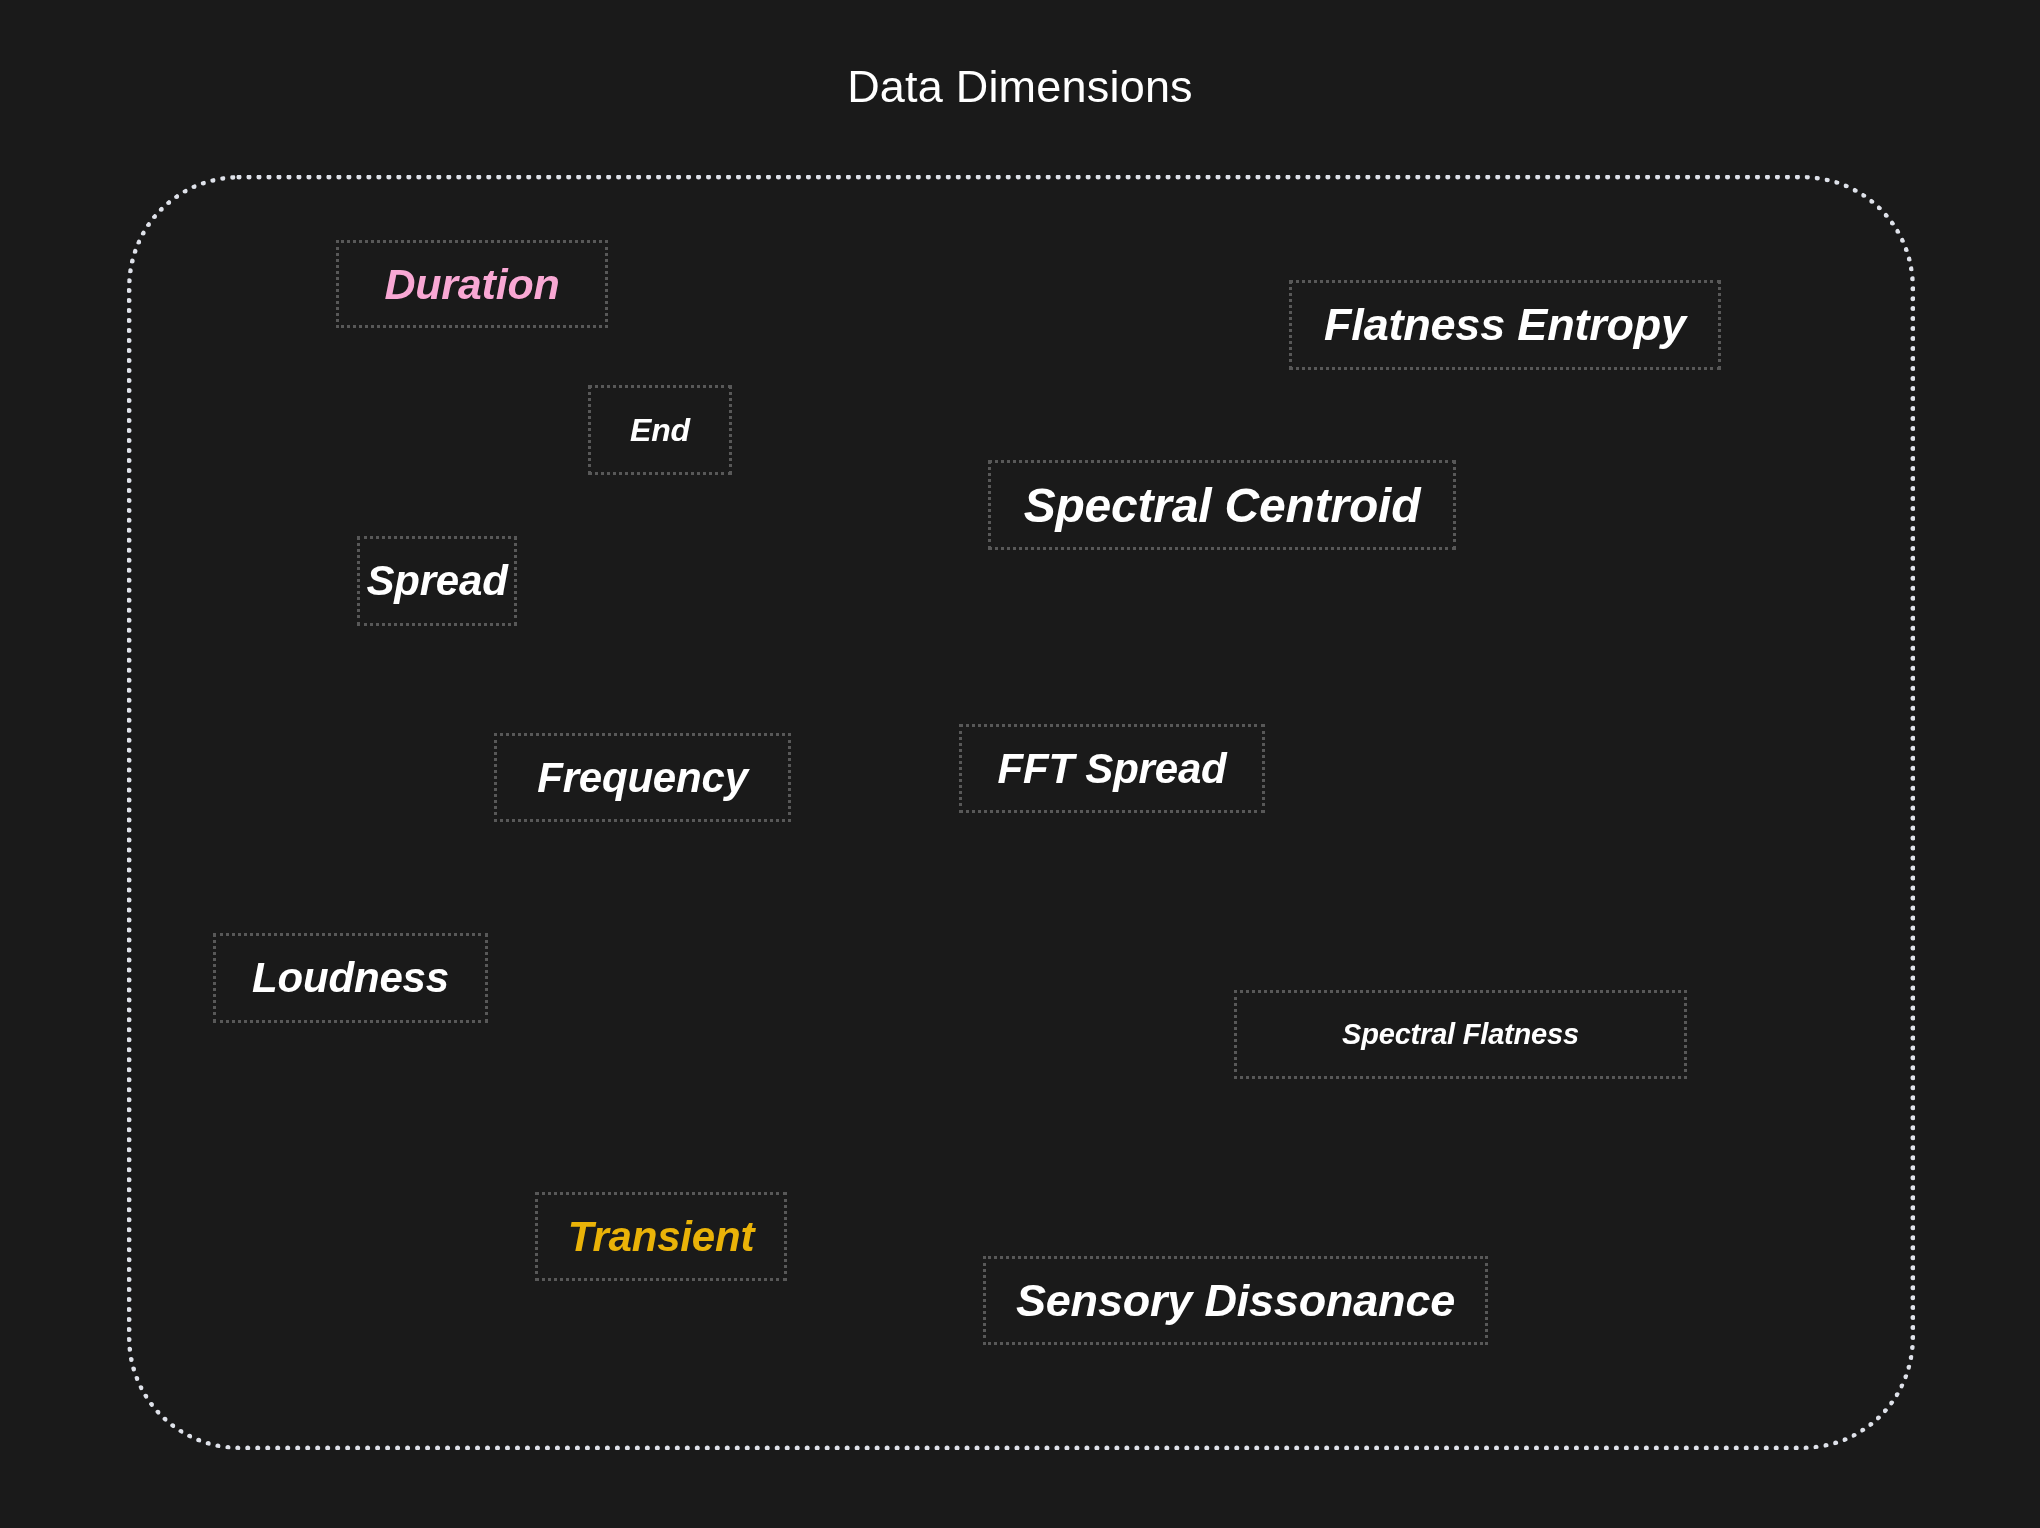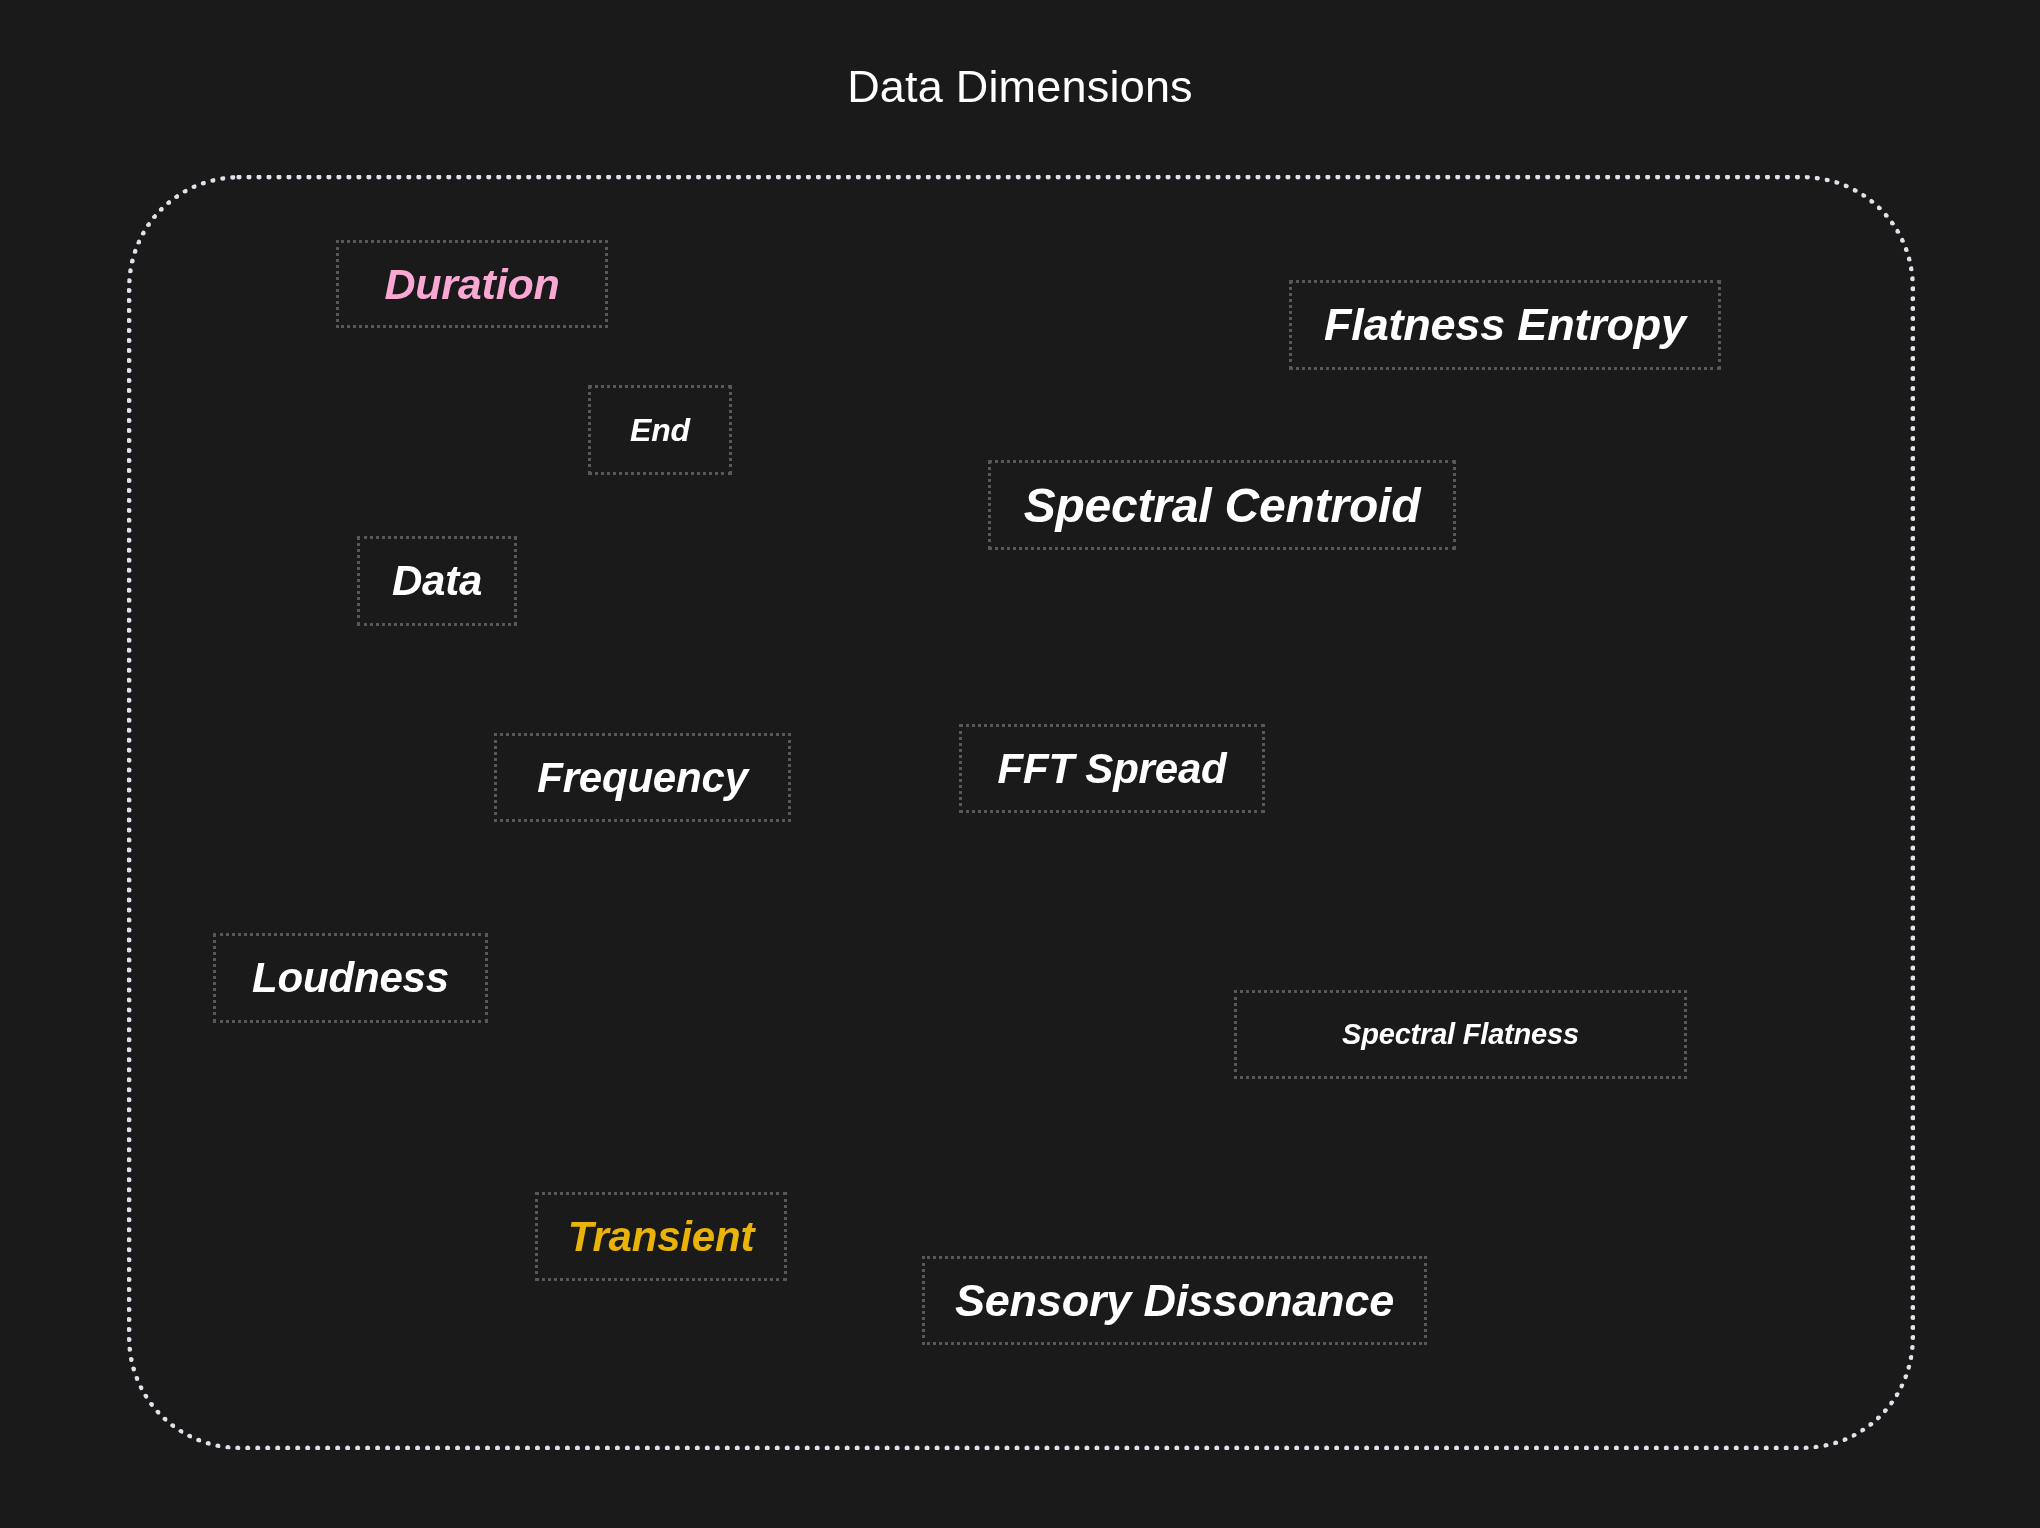--- a/index.html
+++ b/index.html
@@ -66,22 +66,22 @@
 
   <div id="chart-title">Data Dimensions</div>
 
   <div id="cluster-boundary"></div>
 
   <div id="labels-layer">
       <div class="dim-label" style="left: 336px; top: 240px; width: 272px; height: 88px; font-size: 43px; border-color: rgb(88, 88, 88); color: #f9a8d4;">Duration</div>
       <div class="dim-label" style="left: 1289px; top: 280px; width: 432px; height: 90px; font-size: 45px; border-color: rgb(88, 88, 88); color: rgb(255, 255, 255);">Flatness Entropy</div>
       <div class="dim-label" style="left: 588px; top: 385px; width: 144px; height: 90px; font-size: 32px; border-color: rgb(88, 88, 88); color: rgb(255, 255, 255);">End</div>
       <div class="dim-label" style="left: 988px; top: 460px; width: 468px; height: 90px; font-size: 48px; border-color: rgb(88, 88, 88); color: rgb(255, 255, 255);">Spectral Centroid</div>
-      <div class="dim-label" style="left: 357px; top: 536px; width: 160px; height: 90px; font-size: 42px; border-color: rgb(88, 88, 88); color: rgb(255, 255, 255);">Data</div>
+      <div class="dim-label" style="left: 357px; top: 536px; width: 160px; height: 90px; font-size: 42px; border-color: rgb(88, 88, 88); color: rgb(255, 255, 255);">Spread</div>
       <div class="dim-label" style="left: 494px; top: 733px; width: 297px; height: 89px; font-size: 42px; border-color: rgb(88, 88, 88); color: rgb(255, 255, 255);">Frequency</div>
       <div class="dim-label" style="left: 959px; top: 724px; width: 306px; height: 89px; font-size: 42px; border-color: rgb(88, 88, 88); color: rgb(255, 255, 255);">FFT Spread</div>
       <div class="dim-label" style="left: 213px; top: 933px; width: 275px; height: 90px; font-size: 42px; border-color: rgb(88, 88, 88); color: rgb(255, 255, 255);">Loudness</div>
       <div class="dim-label" style="left: 1234px; top: 990px; width: 453px; height: 89px; font-size: 29px; border-color: rgb(88, 88, 88); color: rgb(255, 255, 255);">Spectral Flatness</div>
       <div class="dim-label" style="left: 535px; top: 1192px; width: 252px; height: 89px; font-size: 42px; border-color: rgb(88, 88, 88); color: #eab308;">Transient</div>
-      <div class="dim-label" style="left: 922px; top: 1256px; width: 505px; height: 89px; font-size: 45px; border-color: rgb(88, 88, 88); color: rgb(255, 255, 255);">Sensory Dissonance</div>
+      <div class="dim-label" style="left: 983px; top: 1256px; width: 505px; height: 89px; font-size: 45px; border-color: rgb(88, 88, 88); color: rgb(255, 255, 255);">Sensory Dissonance</div>
     </div>
 
 </div>
 
 </body></html>

